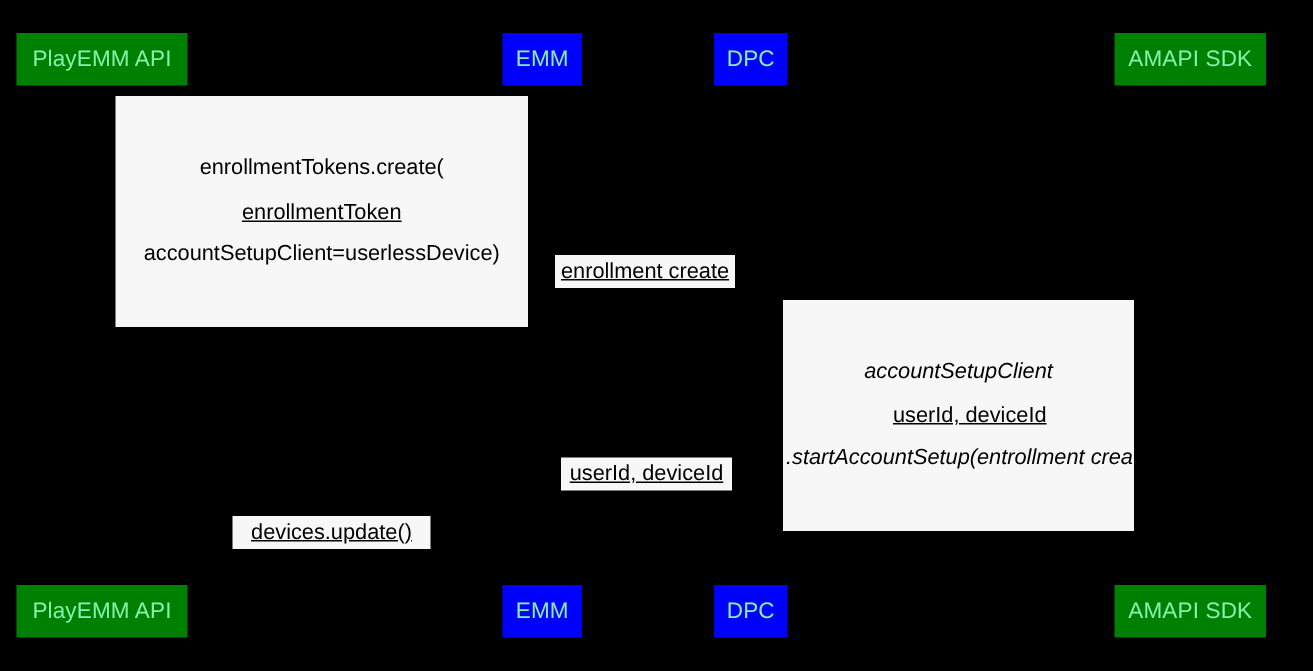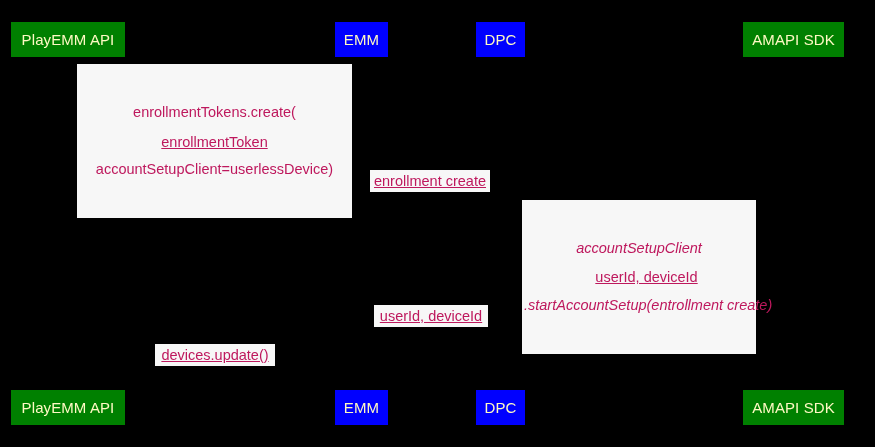--- a/index.html
+++ b/index.html
@@ -17,21 +17,21 @@
     background: #000000;
     overflow: hidden;
   }
   
   .participant {
     position: absolute;
     box-sizing: border-box;
     display: flex;
     align-items: center;
     justify-content: center;
-    color: #fef9c3;
+    color: #86efac;
     font-size: 15px;
     line-height: 1;
     white-space: nowrap;
     letter-spacing: 0.1px;
   }
   .participant.green { background: #008000; }
   .participant.blue  { background: #0000ff; }
 
   
   .lifeline {
@@ -45,21 +45,21 @@
     position: absolute;
     height: 1px;
     background: #000000;
   }
 
   
   .msg-label {
     position: absolute;
     box-sizing: border-box;
     background: #f7f7f7;
-    color: #be185d;
+    color: #000000;
     font-size: 14.5px;
     line-height: 20px;
     text-align: center;
     padding: 1px 2px;
     white-space: pre;
   }
   .msg-label.single { line-height: 20px; text-decoration: underline; }
   .msg-label.multi  { line-height: 19px; }
 </style>
 </head>
@@ -104,21 +104,21 @@
 
   <div class="msg-label multi" style="left:522px; top:200px; width:234px;font-style:italic;">
     <div>accountSetupClient</div>
     <div>.startAccountSetup(entrollment create)</div>
   </div>
 
   <div class="msg-label single" style="left:590px; top:266px; width:113px;">userId, deviceId</div>
 
   <div class="msg-label single" style="left:374px; top:305px; width:114px;">userId, deviceId</div>
 
-  <div class="msg-label single" style="left:155px; top:344px; width:120px;">devices.update()</div>
+  <div class="msg-label single" style="left:155px; top:344px; width:132px;">devices.update()</div>
 
   <div class="participant green" style="left:11px; top:390px; width:114px; height:35px;">
     <span>PlayEMM API</span>
   </div>
   <div class="participant blue" style="left:335px; top:390px; width:53px; height:35px;">
     <span>EMM</span>
   </div>
   <div class="participant blue" style="left:476px; top:390px; width:49px; height:35px;">
     <span>DPC</span>
   </div>

